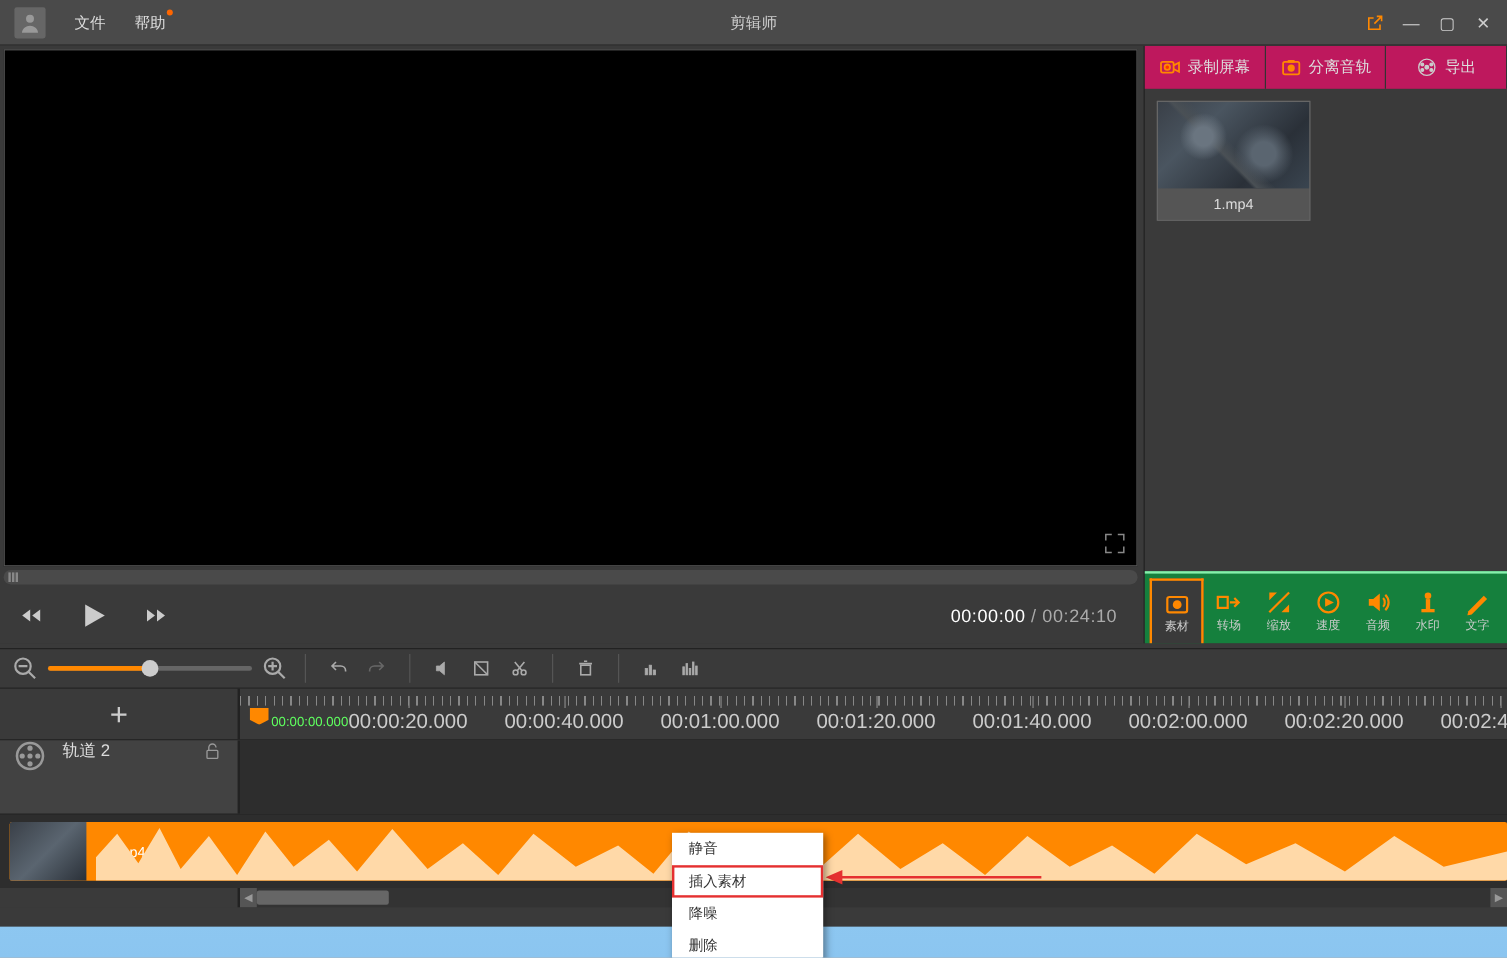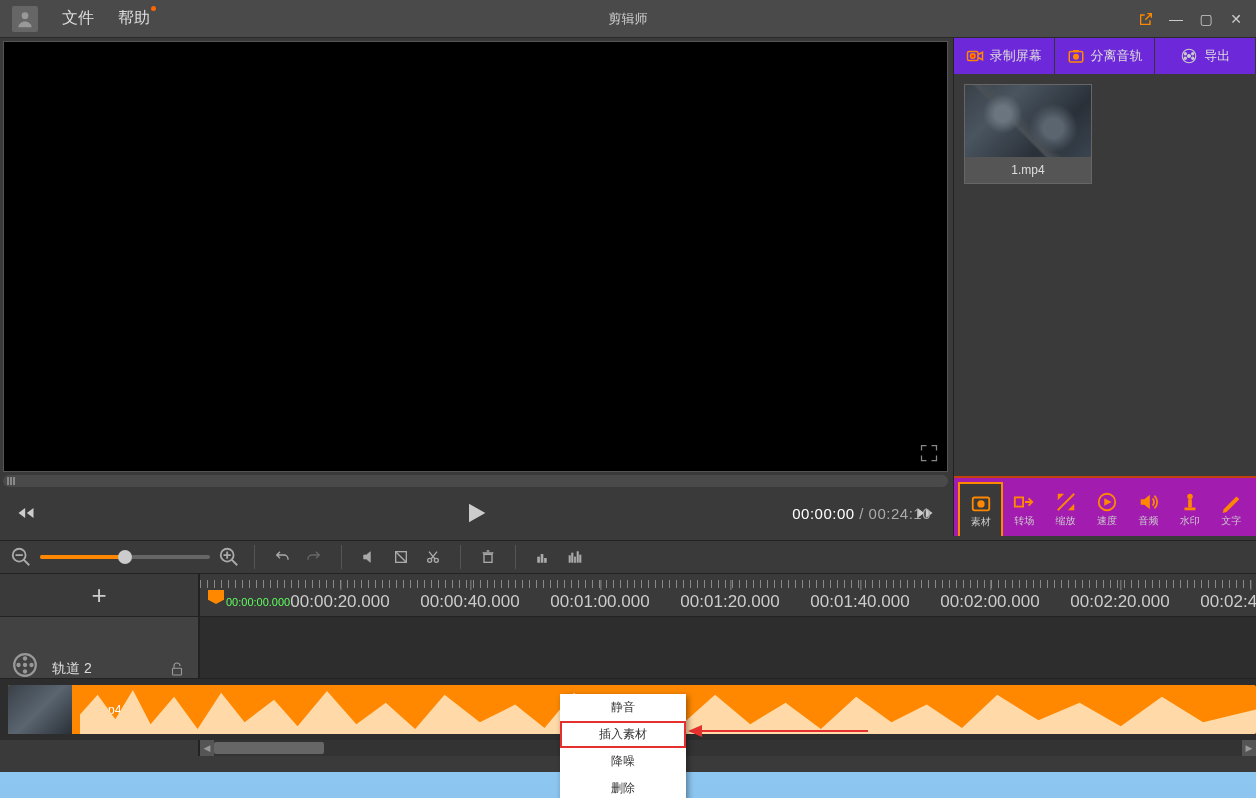--- a/index.html
+++ b/index.html
@@ -2,61 +2,61 @@
 <html><head>
 <meta charset="utf-8">
 <style>
 * { margin:0; padding:0; box-sizing:border-box; font-family:"Microsoft YaHei",Arial,sans-serif; user-select:none; }
 body { width:1256px; height:798px; overflow:hidden; background:linear-gradient(to bottom,#c1efdd 0%,#a6e0f5 50%,#8bc5f0 100%); }
 .app { width:1256px; height:772px; background:#3a3a3a; position:relative; color:#ddd; }
 
 .titlebar { height:38px; background:#4a4a4a; display:flex; align-items:center; position:relative; border-bottom:1px solid #2a2a2a; }
 .avatar { width:26px; height:26px; background:#666; border-radius:2px; margin:0 12px; display:flex; align-items:center; justify-content:center; }
 .avatar svg { width:20px; height:20px; fill:#999; }
-.menu-item { padding:0 12px; font-size:16px; cursor:pointer; position:relative; }
+.menu-item { padding:0 12px; font-size:13px; cursor:pointer; position:relative; }
 .help-dot { position:absolute; top:-2px; right:6px; width:5px; height:5px; background:#ff6600; border-radius:50%; }
 .app-title { position:absolute; left:50%; transform:translateX(-50%); font-size:13px; color:#ccc; }
 .win-controls { position:absolute; right:6px; display:flex; align-items:center; gap:2px; }
 .win-btn { width:28px; height:28px; display:flex; align-items:center; justify-content:center; cursor:pointer; color:#ccc; font-size:14px; }
 .win-btn.popout svg { width:16px; height:16px; stroke:#ff8800; fill:none; stroke-width:2; }
 
 .main { display:flex; height:498px; }
 .preview-area { flex:1; background:#3a3a3a; display:flex; flex-direction:column; padding-right:2px; }
 .video-canvas { flex:1; background:#000; margin:3px 3px 0 3px; position:relative; border:1px solid #555; }
 .fullscreen-icon { position:absolute; right:8px; bottom:8px; width:20px; height:20px; }
 .fullscreen-icon svg { stroke:#888; fill:none; stroke-width:1.5; }
 .play-scrub { height:12px; background:#4a4a4a; margin:3px; border-radius:6px; position:relative; }
 .play-scrub .grip { position:absolute; left:4px; top:2px; width:14px; height:8px; display:flex; gap:1px; }
 .play-scrub .grip span { width:2px; background:#888; }
-.play-controls { height:46px; background:#3a3a3a; display:flex; align-items:center; justify-content:space-between; position:relative; }
+.play-controls { height:46px; background:#3a3a3a; display:flex; align-items:center; justify-content:flex-start; position:relative; }
 .pc-btn { width:36px; height:36px; display:flex; align-items:center; justify-content:center; cursor:pointer; margin:0 8px; }
 .pc-btn svg { fill:#ccc; }
 .big-play svg { width:28px; height:28px; }
 .timecode { position:absolute; right:20px; font-size:15px; letter-spacing:0.5px; }
 .timecode .cur { color:#fff; }
 .timecode .tot { color:#aaa; }
 
 .side-panel { width:303px; background:#3a3a3a; border-left:1px solid #222; display:flex; flex-direction:column; }
-.side-tabs { height:36px; background:#6d28d9; display:flex; }
+.side-tabs { height:36px; background:#be185d; display:flex; }
 .stab { flex:1; display:flex; align-items:center; justify-content:center; gap:6px; font-size:13px; cursor:pointer; border-right:1px solid #333; }
 .stab svg { width:18px; height:18px; }
 .stab.rec svg { fill:none; stroke:#ff8800; stroke-width:2; }
 .stab.rec .lens { fill:#ff3300; }
 .stab.ins svg { fill:#ff8800; }
 .stab.exp svg { fill:none; stroke:#ccc; stroke-width:1.5; }
 .section-label { font-size:12px; color:#ccc; padding:10px 10px 8px 14px; border-bottom:1px solid #555; margin:0 6px; }
 .media-grid { padding:10px; flex:1; }
 .media-item { width:128px; background:#555; border:1px solid #666; }
 .media-thumb { width:126px; height:72px; background:linear-gradient(135deg,#3a4048 0%,#4a5560 30%,#2a3038 70%,#3a4550 100%); position:relative; overflow:hidden; }
 .media-thumb::before { content:""; position:absolute; inset:0; background:
   radial-gradient(circle at 30% 40%,#6a7580 8%,transparent 20%),
   radial-gradient(circle at 70% 60%,#5a6570 10%,transparent 25%),
   linear-gradient(45deg,transparent 40%,#4a5055 42%,transparent 50%); }
 .media-name { text-align:center; font-size:12px; padding:6px 0; color:#ddd; background:#555; }
-.bottom-tools { height:60px; background:#a21caf; border-top:2px solid #c2410c; display:flex; padding:4px 4px 0; }
+.bottom-tools { height:60px; background:#15803d; border-top:2px solid #86efac; display:flex; padding:4px 4px 0; }
 .bottom-tools.active-first .btool:first-child { border:2px solid #ff8800; border-bottom:none; background:#3a3a3a; }
 .btool { flex:1; display:flex; flex-direction:column; align-items:center; justify-content:center; gap:1px; font-size:10px; cursor:pointer; color:#ccc; }
 .btool svg { width:22px; height:22px; fill:#ff8800; }
 
 .toolbar { height:34px; background:#3a3a3a; border-top:1px solid #222; border-bottom:1px solid #222; display:flex; align-items:center; padding:0 10px; gap:6px; margin-top:4px; }
 .zoom-group { display:flex; align-items:center; gap:8px; }
 .zoom-btn { width:22px; height:22px; cursor:pointer; display:flex; align-items:center; justify-content:center; }
 .zoom-btn svg { stroke:#aaa; fill:none; stroke-width:2; }
 .zoom-slider { width:170px; height:4px; background:#666; border-radius:2px; position:relative; }
 .zoom-slider .fill { position:absolute; left:0; top:0; bottom:0; width:50%; background:#ff8800; border-radius:2px; }
@@ -72,42 +72,42 @@
 .playhead { position:absolute; left:8px; top:16px; }
 .playhead .flag { width:16px; height:14px; background:#ff8800; clip-path:polygon(0 0,100% 0,100% 70%,50% 100%,0 70%); }
 .playhead .time { position:absolute; left:18px; top:6px; font-size:11px; color:#5fff5f; white-space:nowrap; }
 .tick-wrap { position:absolute; left:0; right:0; top:0; bottom:0; display:flex; }
 .tick { position:absolute; top:18px; font-size:17px; color:#ccc; white-space:nowrap; transform:translateX(-50%); }
 .tick::before { content:""; position:absolute; left:50%; top:-12px; width:1px; height:10px; background:#888; }
 .minor-ticks { position:absolute; left:0; right:0; top:6px; height:8px;
   background:repeating-linear-gradient(to right,#888 0,#888 1px,transparent 1px,transparent 7px); }
 
 .track-row { height:62px; display:flex; border-top:1px solid #222; }
-.track-head { width:200px; border-right:2px solid #222; display:flex; align-items:flex-end; padding:0 12px; gap:14px; background:#424242; }
+.track-head { width:200px; border-right:2px solid #222; display:flex; align-items:flex-start; padding:0 12px; gap:14px; background:#424242; }
 .track-head svg.reel { width:26px; height:26px; fill:#999; }
 .track-head .tname { flex:1; font-size:14px; color:#ddd; }
 .lock-icon { width:18px; height:18px; }
 .lock-icon svg { fill:none; stroke:#999; stroke-width:1.5; }
 .track-body { flex:1; position:relative; background:#2d2d2d; overflow:hidden; }
 
 .clip { position:absolute; left:8px; right:0; top:6px; bottom:6px; background:#ff8800; border-radius:2px; display:flex; align-items:center; overflow:hidden; }
 .clip-thumb { width:64px; height:100%; background:linear-gradient(135deg,#3a4048,#5a6570,#2a3038); }
 .clip-label { color:#fff; font-size:12px; margin-left:16px; }
 .waveform { position:absolute; left:72px; right:0; bottom:0; top:0; }
 .waveform svg { width:100%; height:100%; }
 
 .h-scroll { height:16px; display:flex; background:#3a3a3a; }
 .h-scroll .spacer { width:200px; border-right:2px solid #222; }
 .h-scroll .bar { flex:1; position:relative; background:#333; }
 .h-scroll .arrow { width:14px; position:absolute; top:0; bottom:0; background:#555; display:flex; align-items:center; justify-content:center; color:#999; font-size:9px; cursor:pointer; }
 .h-scroll .arrow.l { left:0; } .h-scroll .arrow.r { right:0; }
 .h-scroll .thumb { position:absolute; left:14px; width:110px; top:2px; bottom:2px; background:#666; border-radius:2px; }
 
 .context-menu { position:absolute; left:560px; top:694px; width:126px; background:#fff; box-shadow:2px 2px 6px rgba(0,0,0,0.4); font-size:12px; color:#333; z-index:50; }
-.context-menu .mi { padding:5px 14px; cursor:pointer;text-align:center; }
+.context-menu .mi { padding:5px 14px; cursor:pointer; }
 .context-menu .mi.hl { outline:2px solid #e53030; outline-offset:-2px; }
 .arrow-annot { position:absolute; left:688px; top:721px; z-index:49; }
 .arrow-annot svg { width:180px; height:20px; }
 </style>
 </head>
 <body>
 
 <div class="app">
 
   <div class="titlebar">

